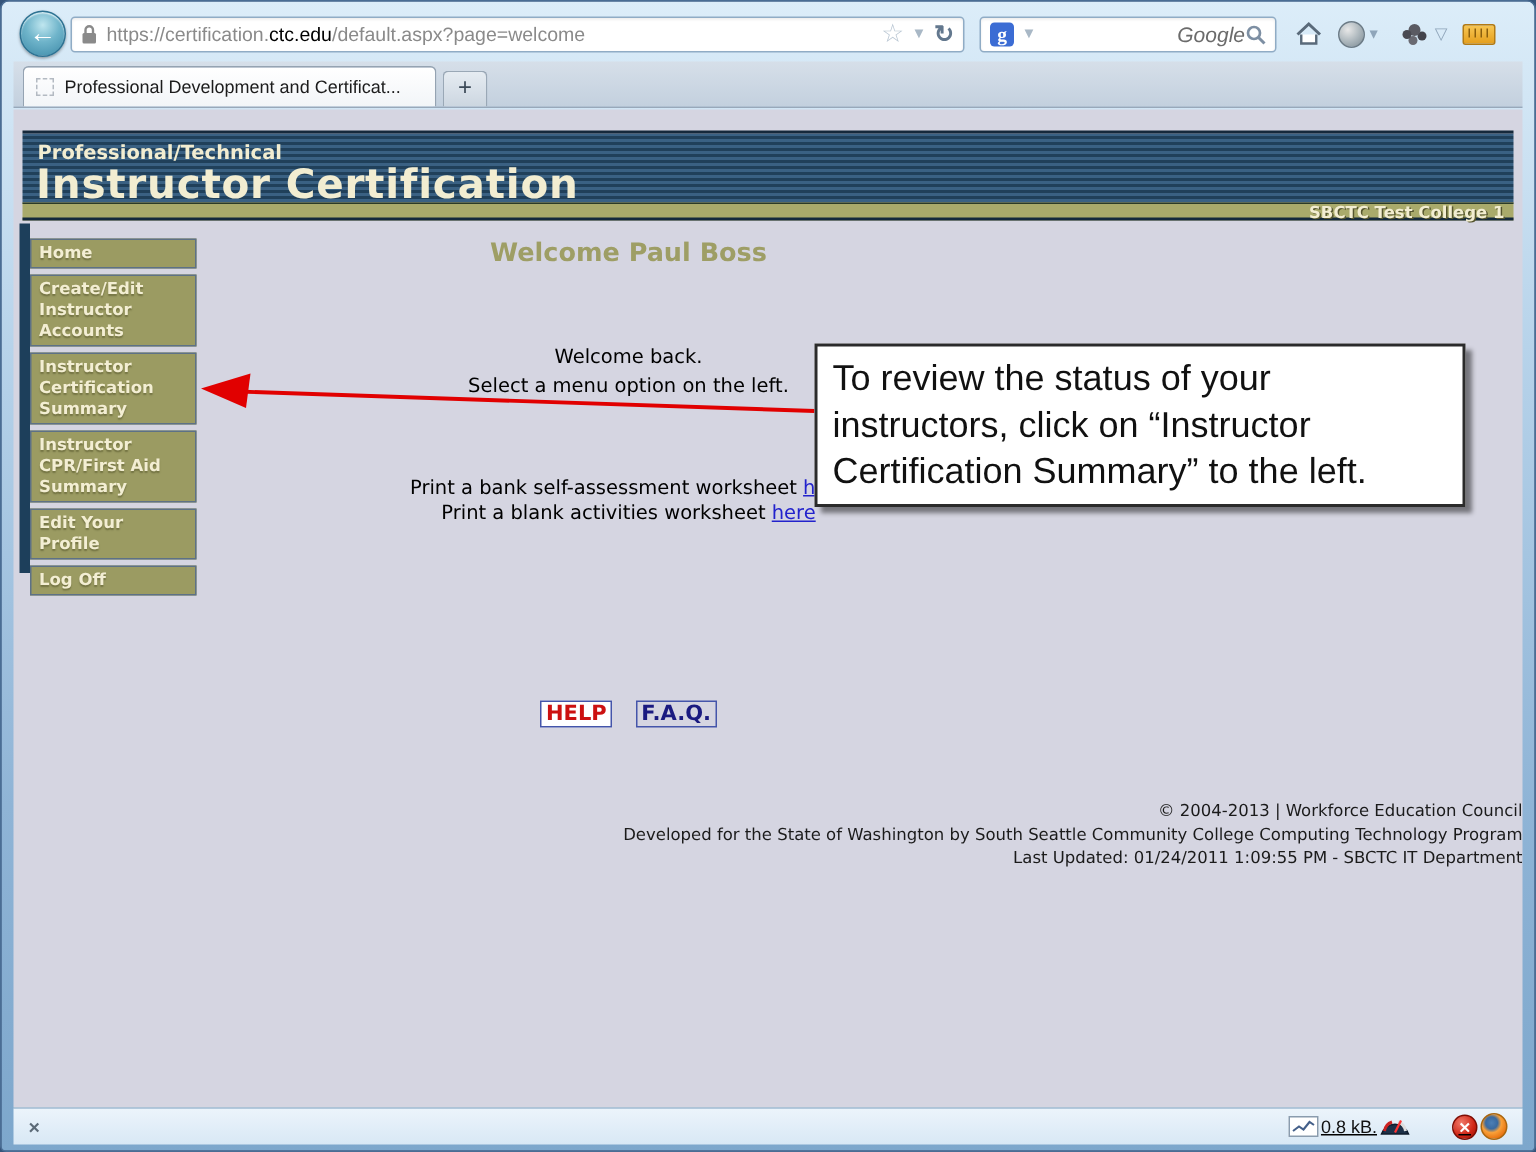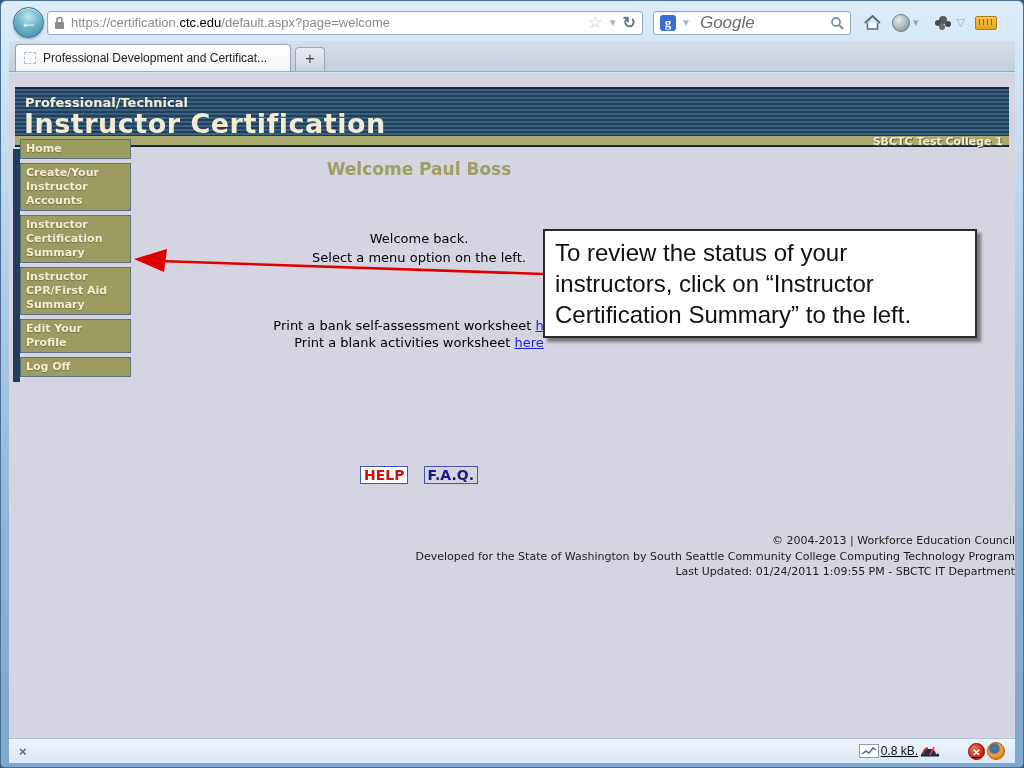--- a/index.html
+++ b/index.html
@@ -44,21 +44,21 @@
     height:24px; flex:0 0 198px; margin-left:10px;
     background:#fff; border:1px solid #90acc5; border-radius:3px;
     display:flex; align-items:center; padding:0 6px;
     box-shadow: inset 0 1px 2px rgba(0,0,0,.08);
   }
   .g-logo {
     width:16px; height:16px; border-radius:3px; background:#3b6cd4;
     color:#fff; font-family:"Liberation Serif", serif; font-weight:bold;
     font-size:13px; line-height:15px; text-align:center; flex:0 0 auto;
   }
-  .search-ph { flex:1 1 auto; font-style:italic; color:#6b6b6b; font-size:17px; margin-left:4px; }
+  .search-ph { flex:1 1 auto; font-style:italic; color:#6b6b6b; font-size:14px; margin-left:4px;text-align:right; }
   .toolbar-icons { display:flex; align-items:center; margin-left:12px; gap:10px; }
   .ticon { cursor:pointer; display:flex; align-items:center; }
   .globe {
     width:18px; height:18px; border-radius:50%;
     background: radial-gradient(circle at 35% 30%, #e8e8e8 0%, #a9b4ba 55%, #7c8a93 100%);
     border:1px solid #6c7b86;
   }
   .blob {
     width:6px; height:6px; border-radius:50%; background:#4a4a52; margin:6px;
     box-shadow: 5px -3px 0 1px #5a5a62, 10px 1px 0 0 #44444c, 4px 4px 0 0 #6a6a72;
@@ -115,21 +115,21 @@
     position:absolute; left:6px; top:62px; width:994px; height:12px;
     background:#a9aa6b; border-top:1px solid #2a3a28; border-bottom:2px solid #14293c;
     text-align:right;
   }
   .college {
     font-size:11px; font-weight:bold; color:#f2edd1;
     padding-right:6px; line-height:11px; position:relative; top:0px;
     text-shadow: 1px 1px 0 #55552e;
   }
   .side-strip { position:absolute; left:4px; top:76px; width:7px; height:233px; background:#1d3f5b; }
-  .sidebar { position:absolute; left:11px; top:66px; width:100px; }
+  .sidebar { position:absolute; left:11px; top:86px; width:100px; }
   .menu-btn {
     width:111px; background:#9b9b62; border:1px solid #5d7186;
     padding:2px 5px; margin-bottom:4px; cursor:pointer;
     font-size:11px; line-height:14px; font-weight:bold; color:#f3eed3;
     text-shadow: 0 1px 1px rgba(40,40,10,.35);
   }
   .main { position:absolute; left:122px; top:79px; width:576px; text-align:center; }
   .welcome-h { position:absolute; top:7px; width:100%; font-size:17px; font-weight:bold; color:#9e9e65; }
   .messages { position:absolute; top:77px; width:100%; font-size:13px; line-height:19px; color:#000; }
   .prints { position:absolute; top:165px; width:100%; font-size:13px; line-height:17px; color:#000; }
@@ -250,21 +250,21 @@
       <div class="kicker">Professional/Technical</div>
       <div class="big-title">Instructor Certification</div>
     </div>
     <div class="banner-stripe">
       <div class="college">SBCTC Test College 1</div>
     </div>
 
     <div class="side-strip"></div>
     <div class="sidebar">
       <div class="menu-btn">Home</div>
-      <div class="menu-btn">Create/Your Instructor Accounts</div>
+      <div class="menu-btn">Create/Edit Instructor Accounts</div>
       <div class="menu-btn">Instructor Certification Summary</div>
       <div class="menu-btn">Instructor CPR/First Aid Summary</div>
       <div class="menu-btn">Edit Your Profile</div>
       <div class="menu-btn">Log Off</div>
     </div>
 
     <div class="main">
       <div class="welcome-h">Welcome Paul Boss</div>
       <div class="messages">
         <div>Welcome back.</div>

